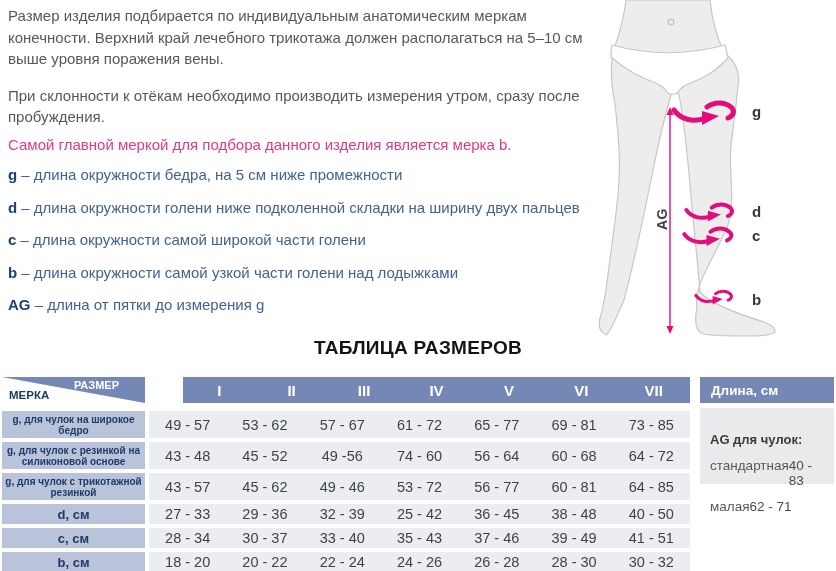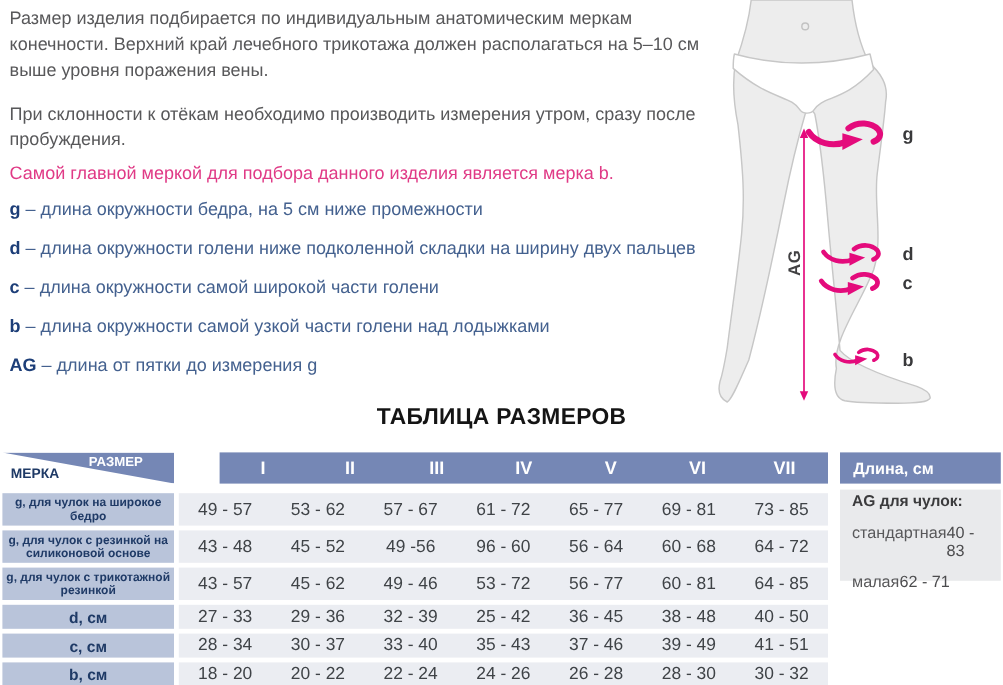--- a/index.html
+++ b/index.html
@@ -36,21 +36,21 @@
           font-weight:bold;display:flex;align-items:center;justify-content:center;
           text-align:center;}
   .trow.tall .tlabel{font-size:10px;line-height:11px;}
   .trow.short .tlabel{font-size:13px;}
   .tcells{flex:1;display:flex;background:#ebedf2;align-items:center;}
   .tcell{flex:1;text-align:center;font-size:14.5px;color:#3f4347;}
   
   .panel{position:absolute;left:700px;top:377px;width:134px;}
   .panel-header{height:26px;background:#7587b5;color:#fff;font-weight:bold;font-size:13.5px;
                 display:flex;align-items:center;padding-left:11px;box-sizing:border-box;}
-  .panel-box{margin-top:5px;background:#e9eaec;padding:2px 10px;box-sizing:border-box;height:76px;}
+  .panel-box{margin-top:5px;background:#e9eaec;padding:24px 10px;box-sizing:border-box;height:76px;}
   .panel-sub{font-size:13px;font-weight:bold;color:#3b3b3d;}
   .panel-row{display:flex;justify-content:flex-start;font-size:13.5px;color:#58585a;margin-top:11px;}
   .panel-row .val{color:#4c4c4e;}
   
   .diagram{position:absolute;left:598px;top:0;}
   .body-shape{fill:#ededed;stroke:#c7c7c7;stroke-width:1.2;stroke-linejoin:round;}
   .panty{fill:#ffffff;stroke:#c7c7c7;stroke-width:1.2;stroke-linejoin:round;}
   .navel{fill:none;stroke:#c2c2c2;stroke-width:1.2;}
   .pa{fill:none;stroke:#e40b7c;stroke-width:5;stroke-linecap:round;}
   .ph{fill:#e40b7c;stroke:none;}
@@ -164,21 +164,21 @@
         <div class="tcell">73 - 85</div>
       </div>
     </div>
 
     <div class="trow tall">
       <div class="tlabel">g, для чулок с  резинкой на силиконовой основе</div>
       <div class="tcells">
         <div class="tcell">43 - 48</div>
         <div class="tcell">45 - 52</div>
         <div class="tcell">49 -56</div>
-        <div class="tcell">96 - 60</div>
+        <div class="tcell">74 - 60</div>
         <div class="tcell">56 - 64</div>
         <div class="tcell">60 - 68</div>
         <div class="tcell">64 - 72</div>
       </div>
     </div>
 
     <div class="trow tall">
       <div class="tlabel">g, для чулок с трикотажной резинкой</div>
       <div class="tcells">
         <div class="tcell">43 - 57</div>

